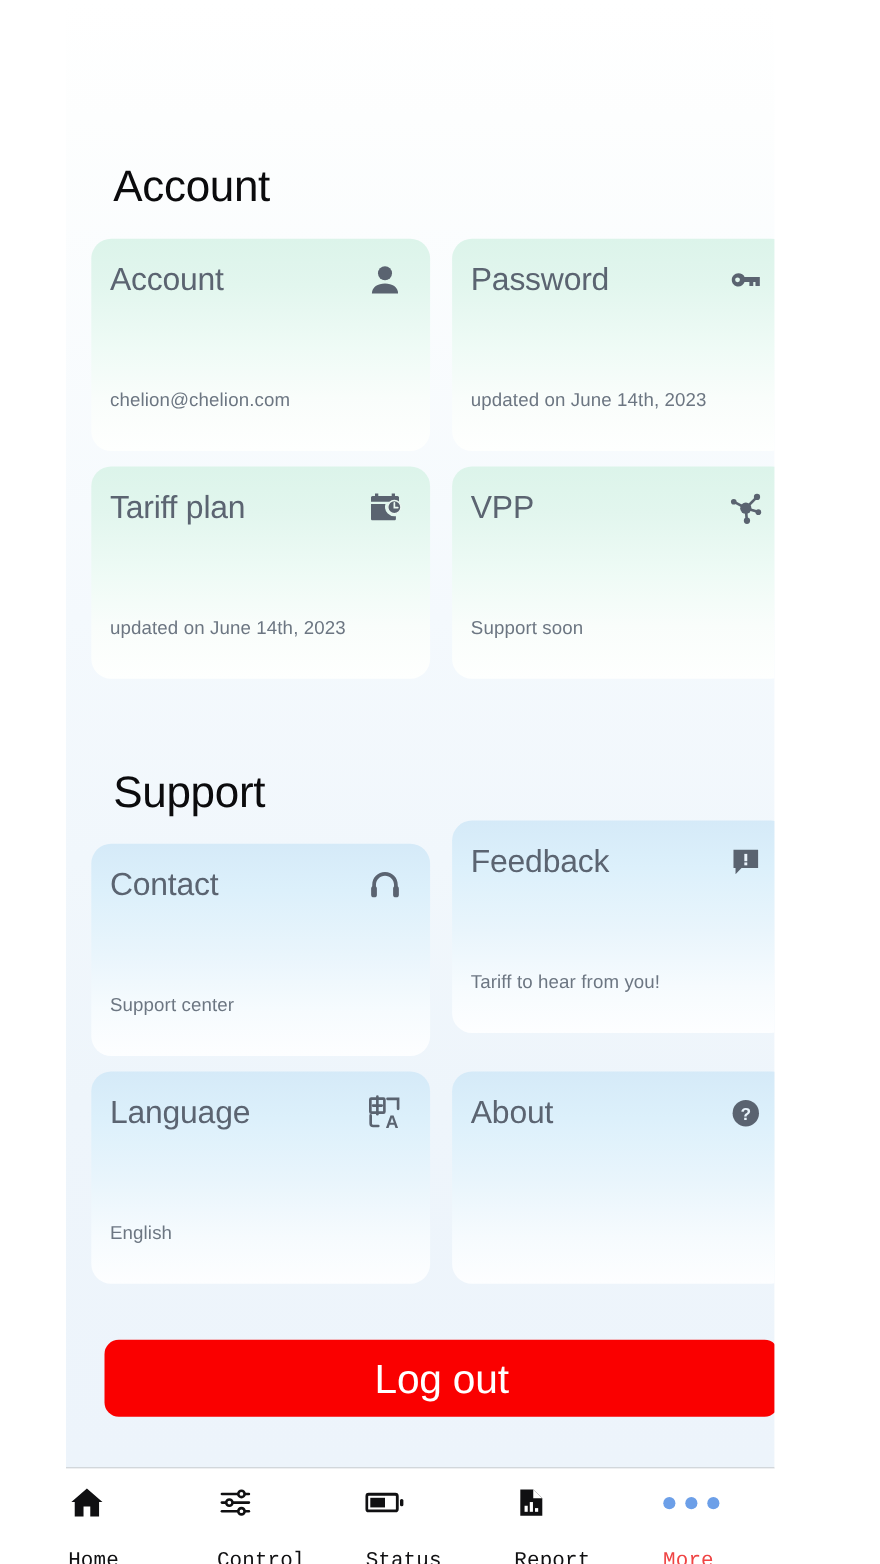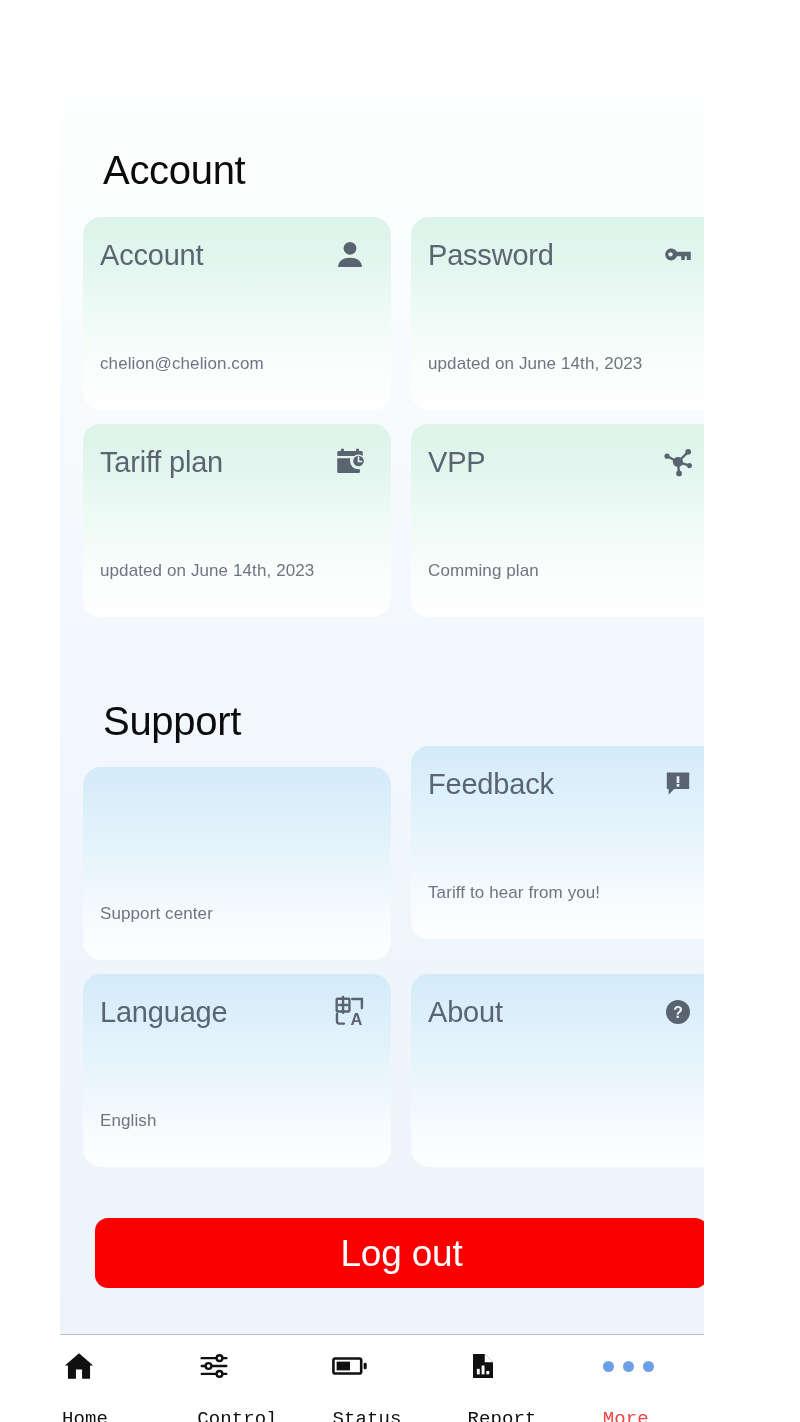--- a/index.html
+++ b/index.html
@@ -251,26 +251,36 @@
             <line x1="12" y1="12" x2="19.2" y2="14.2"></line>
             <line x1="12" y1="12" x2="12.6" y2="19.2"></line>
             <circle cx="12" cy="12" r="3.4" fill="#5a6370" stroke="none"></circle>
             <circle cx="18.8" cy="5.2" r="1.9" fill="#5a6370" stroke="none"></circle>
             <circle cx="4.7" cy="8.1" r="1.7" fill="#5a6370" stroke="none"></circle>
             <circle cx="19.6" cy="14.4" r="1.7" fill="#5a6370" stroke="none"></circle>
             <circle cx="12.7" cy="19.6" r="1.9" fill="#5a6370" stroke="none"></circle>
           </svg>
         </span>
       </div>
-      <div class="card-sub">Comming plan</div>
+      <div class="card-sub">Support soon</div>
     </div>
 
     <div class="section-title" id="title-support">Support</div>
 
     <div class="card blue" id="card-contact">
+      <div class="card-head">
+        <span class="card-title">Contact</span>
+        <span class="card-icon">
+          <svg width="34" height="34" viewBox="0 0 24 24" fill="#5a6370">
+            <path d="M12 3.4c-4.6 0-8.2 3.6-8.2 8.2v2.1h2.4v-2.1c0-3.2 2.6-5.8 5.8-5.8s5.8 2.6 5.8 5.8v2.1h2.4v-2.1c0-4.6-3.6-8.2-8.2-8.2z"></path>
+            <rect x="3.1" y="12.4" width="3.7" height="7.2" rx="1.7"></rect>
+            <rect x="17.2" y="12.4" width="3.7" height="7.2" rx="1.7"></rect>
+          </svg>
+        </span>
+      </div>
       <div class="card-sub">Support center</div>
     </div>
 
     <div class="card blue" id="card-feedback">
       <div class="card-head">
         <span class="card-title">Feedback</span>
         <span class="card-icon">
           <svg width="32" height="32" viewBox="0 0 24 24">
             <path d="M3.6 3.4h16.8v12.4H9.1l-4.1 4.3v-4.3H3.6z" fill="#5a6370"></path>
             <rect x="11" y="6.2" width="2" height="5" fill="#eaf3fb"></rect>

